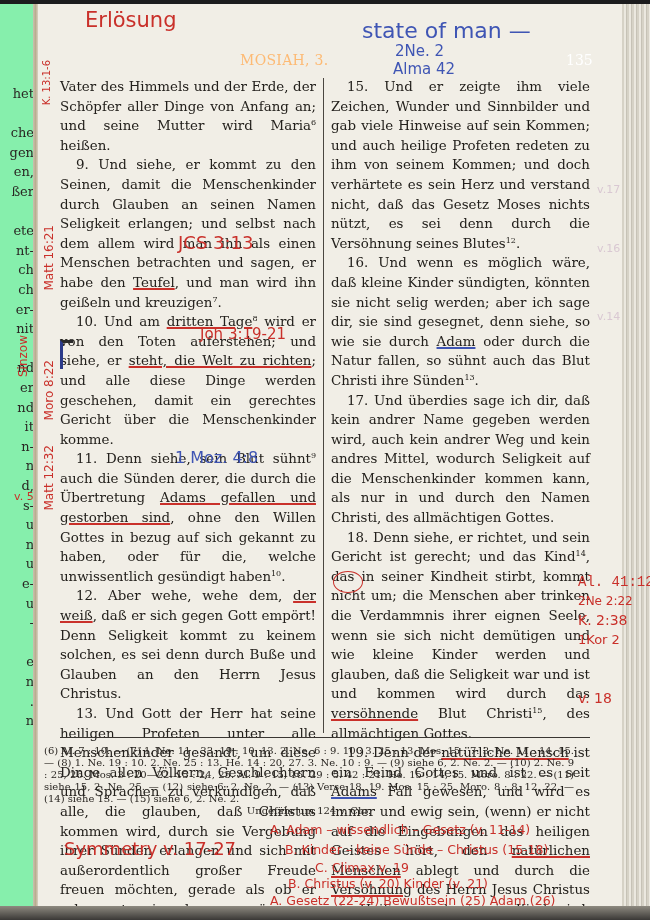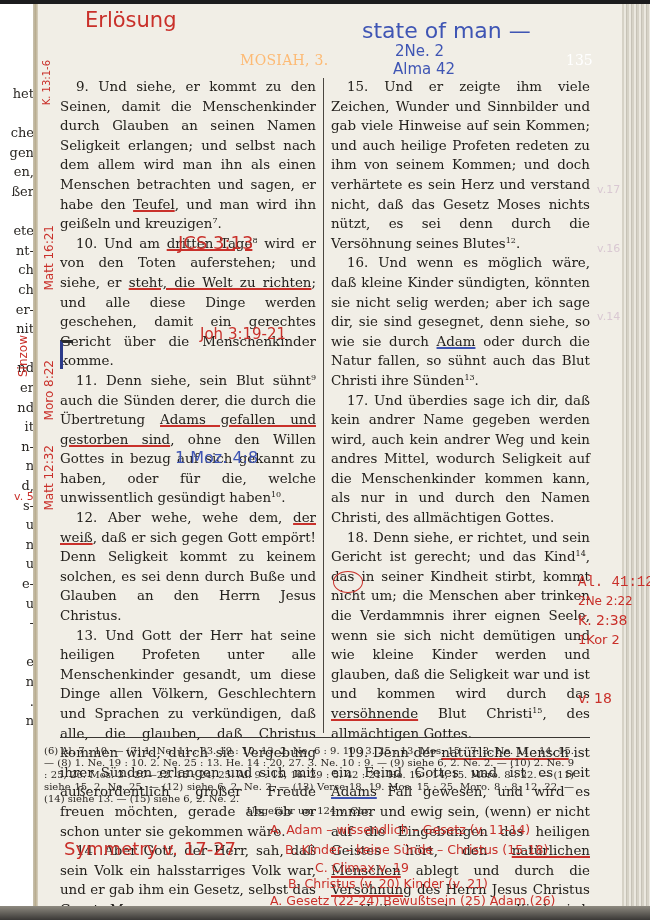--- a/index.html
+++ b/index.html
@@ -1,21 +1,21 @@
 <!DOCTYPE html>
 <html><head>
 <meta charset="utf-8">
 <style>
   html, body { margin:0; padding:0; }
   body { width:650px; height:920px; overflow:hidden; background:#2b2b2e; position:relative;
          font-family:"DejaVu Serif", serif; }
   .scan { position:absolute; left:0; top:0; width:650px; height:920px; overflow:hidden; }
   .top-shadow { position:absolute; left:0; top:0; width:650px; height:6px; background:#1c1c1e; }
   .bottom-edge { position:absolute; left:0; top:906px; width:650px; height:14px; background:linear-gradient(#8e8a80,#3a3836); }
-  .left-page { position:absolute; left:0; top:4px; width:36px; height:902px; background:#ffffff; overflow:hidden; }
+  .left-page { position:absolute; left:0; top:4px; width:36px; height:902px; background:#86efac; overflow:hidden; }
   .left-page .frag { position:absolute; right:2px; font-size:13px; color:#2a2723; line-height:19px; text-align:right; }
   .gutter { position:absolute; left:33px; top:4px; width:5px; height:902px; background:linear-gradient(90deg,#c9c2b0,#b9ad90,#d8d1c0); }
   .page { position:absolute; left:38px; top:4px; width:584px; height:902px; background:#f1eee6; }
   .page-edges { position:absolute; left:622px; top:4px; width:28px; height:902px;
      background:repeating-linear-gradient(90deg,#d6d2c6 0 2px,#ebe8df 2px 4px,#c6c2b6 4px 5px); }
   .running-head { position:absolute; top:52px; left:240px; font-size:14px; color:#fdba74; letter-spacing:0.3px; }
   .page-number { position:absolute; top:52px; left:566px; font-size:14px; color:#ffffff; }
   .col { position:absolute; top:77px; font-size:13.4px; line-height:19.6px; color:#23201c; text-align:justify; }
   .col.left { left:60px; width:256px; }
   .col.right { left:331px; width:259px; }
@@ -82,20 +82,21 @@
   </div>
   <div class="gutter"></div>
 
   <div class="page"></div>
   <div class="page-edges"></div>
 
   <div class="running-head">MOSIAH, 3.</div>
   <div class="page-number">135</div>
 
   <div class="col left">
+    <p>Vater des Himmels und der Erde, der Schöpfer aller Dinge von Anfang an; und seine Mutter wird Maria<sup>6</sup> heißen.</p>
     <p class="verse">9. Und siehe, er kommt zu den Seinen, damit die Menschenkinder durch Glauben an seinen Namen Seligkeit erlangen; und selbst nach dem allem wird man ihn als einen Menschen betrachten und sagen, er habe den <span class="ul-red">Teufel</span>, und man wird ihn geißeln und kreuzigen<sup>7</sup>.</p>
     <p class="verse">10. Und am <span class="ul-red">dritten Tage</span><sup>8</sup> wird er von den Toten auferstehen; und siehe, er <span class="ul-red">steht, die Welt zu richten</span>; und alle diese Dinge werden geschehen, damit ein gerechtes Gericht über die Menschenkinder komme.</p>
     <p class="verse">11. Denn siehe, sein Blut sühnt<sup>9</sup> auch die Sünden derer, die durch die Übertretung <span class="ul-red">Adams gefallen und gestorben sind</span>, ohne den Willen Gottes in bezug auf sich gekannt zu haben, oder für die, welche unwissentlich gesündigt haben<sup>10</sup>.</p>
     <p class="verse">12. Aber wehe, wehe dem, <span class="ul-red">der weiß</span>, daß er sich gegen Gott empört! Denn Seligkeit kommt zu keinem solchen, es sei denn durch Buße und Glauben an den Herrn Jesus Christus.</p>
     <p class="verse">13. Und Gott der Herr hat seine heiligen Profeten unter alle Menschenkinder gesandt, um diese Dinge allen Völkern, Geschlechtern und Sprachen zu verkündigen, daß alle, die glauben, daß Christus kommen wird, durch sie Vergebung ihrer Sünden erlangen und sich mit außerordentlich großer Freude freuen möchten, gerade als ob er schon unter sie gekommen wäre.</p>
     <p class="verse">14. Aber Gott, der Herr, sah, daß sein Volk ein halsstarriges Volk war, und er gab ihm ein Gesetz, selbst das Gesetz Moses.</p>
   </div>
 
   <div class="col-rule"></div>
 

